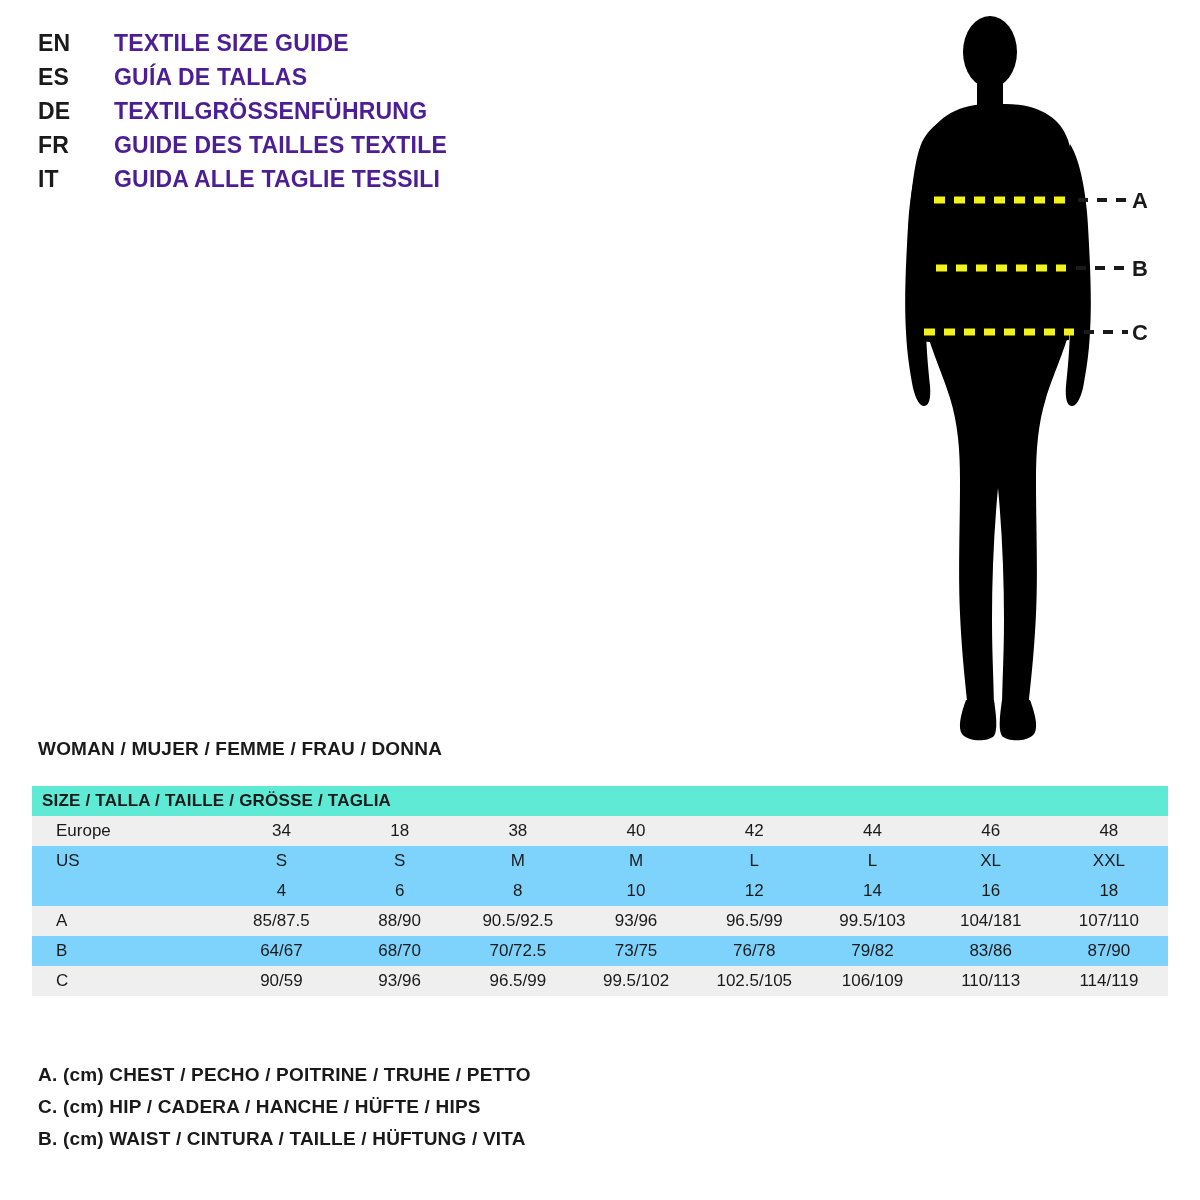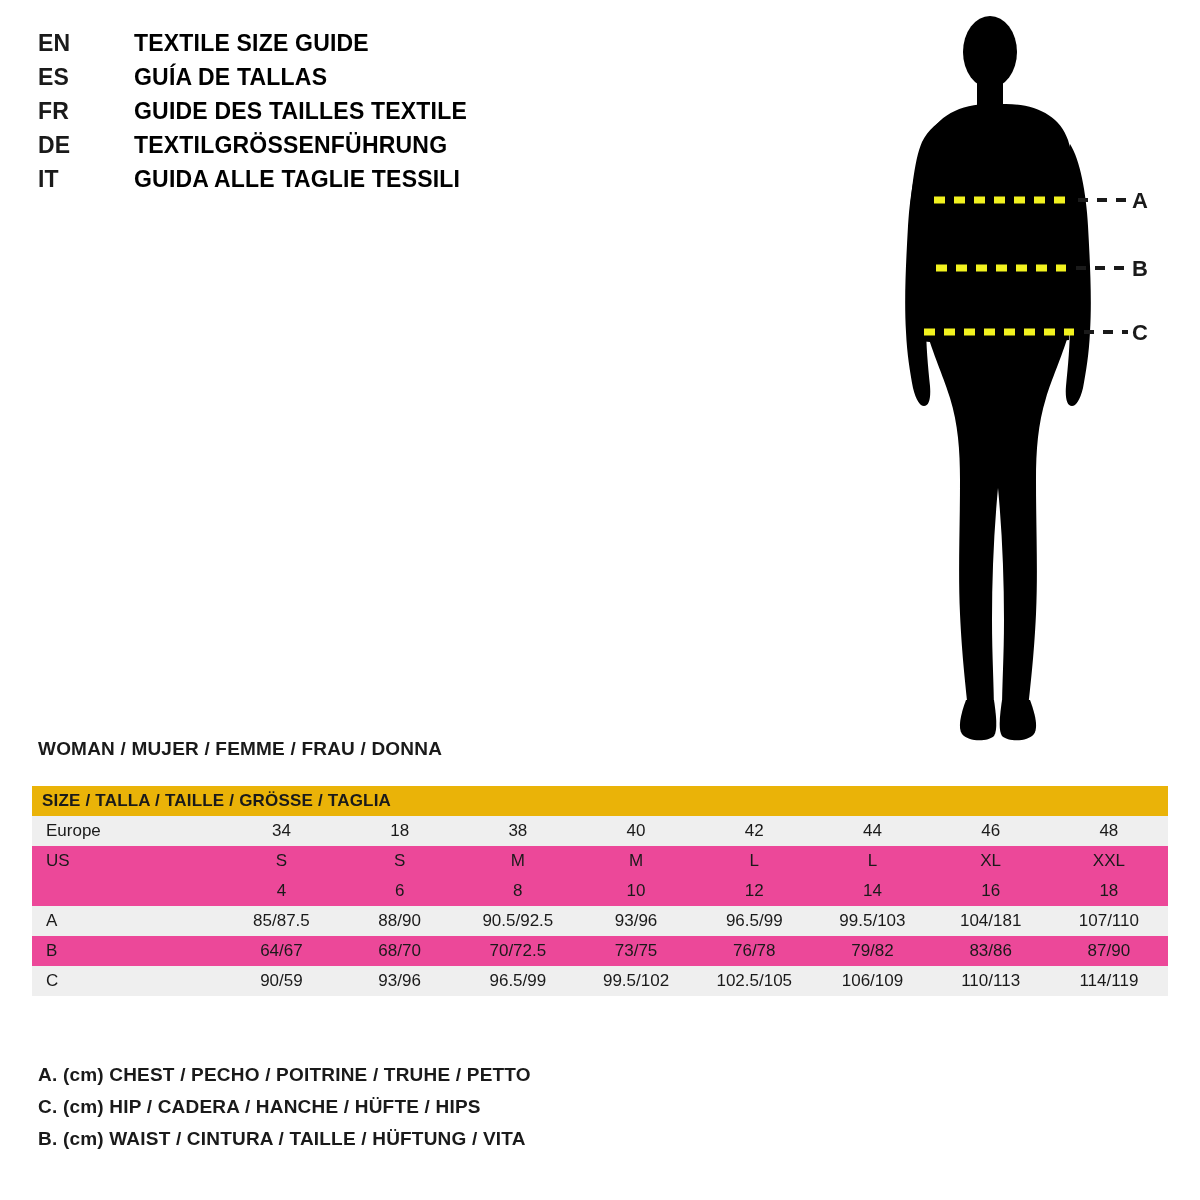--- a/index.html
+++ b/index.html
@@ -20,34 +20,33 @@
   #lang-block {
     position: absolute;
     left: 38px;
     top: 30px;
     width: 700px;
   }
   .lang-row {
     display: flex;
     align-items: baseline;
     height: 34px;
-    gap: 20px;
   }
   .lang-code {
     width: 76px;
     font-size: 23px;
     font-weight: 700;
     letter-spacing: 0.2px;
     color: #1a1a1a;
   }
   .lang-text {
     font-size: 23px;
     font-weight: 700;
     letter-spacing: 0.2px;
-    color: #000000;
+    color: #4c1d95;
     white-space: nowrap;
     text-align: center;
   }
 
   
   #figure-area {
     position: absolute;
     left: 860px;
     top: 10px;
     width: 330px;
@@ -91,25 +90,25 @@
   }
   #size-table th.header-cell {
     text-align: left;
     padding-left: 10px;
     font-weight: 700;
     font-size: 17px;
     letter-spacing: 0.2px;
   }
   #size-table td.row-label {
     text-align: left;
-    padding-left: 14px;
-  }
-  tr.header-row { background: #eab308; margin-left: 12px; }
+    padding-left: 24px;
+  }
+  tr.header-row { background: #5eead4; margin-left: 12px; }
   tr.band-light { background: #efefef; }
-  tr.band-white { background: #ec4899; }
+  tr.band-white { background: #7dd3fc; }
 
   
   #size-table col.c0 { width: 190px; }
   #size-table col.cn { width: 118px; }
 
   
   #legend {
     position: absolute;
     left: 38px;
     top: 1064px;
@@ -130,26 +129,26 @@
 <div id="lang-block">
   <div class="lang-row">
     <span class="lang-code">EN</span>
     <span class="lang-text">TEXTILE SIZE GUIDE</span>
   </div>
   <div class="lang-row">
     <span class="lang-code">ES</span>
     <span class="lang-text">GUÍA DE TALLAS</span>
   </div>
   <div class="lang-row">
+    <span class="lang-code">DE</span>
+    <span class="lang-text">TEXTILGRÖSSENFÜHRUNG</span>
+  </div>
+  <div class="lang-row">
     <span class="lang-code">FR</span>
     <span class="lang-text">GUIDE DES TAILLES TEXTILE</span>
-  </div>
-  <div class="lang-row">
-    <span class="lang-code">DE</span>
-    <span class="lang-text">TEXTILGRÖSSENFÜHRUNG</span>
   </div>
   <div class="lang-row">
     <span class="lang-code">IT</span>
     <span class="lang-text">GUIDA ALLE TAGLIE TESSILI</span>
   </div>
 </div>
 
 <div id="figure-area">
   <svg id="figure-svg" width="330" height="740" viewBox="0 0 330 740">
 

